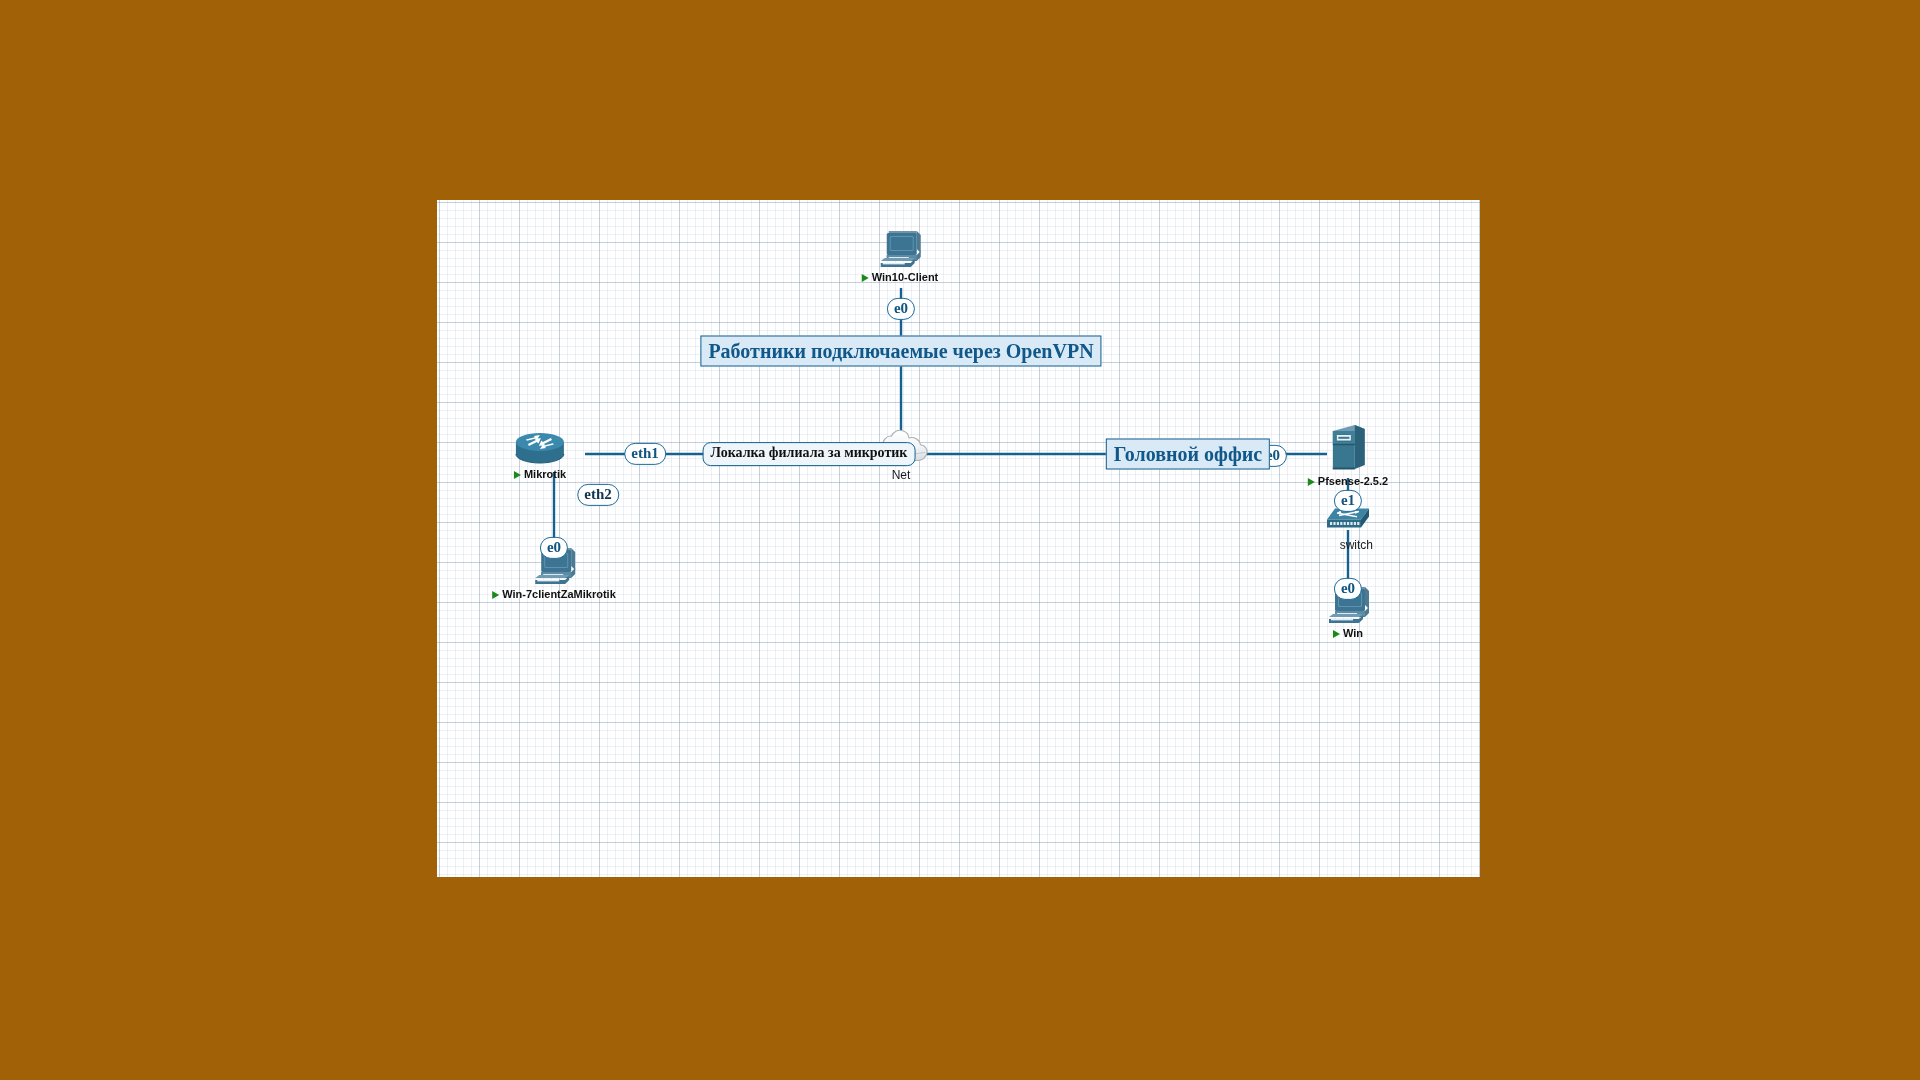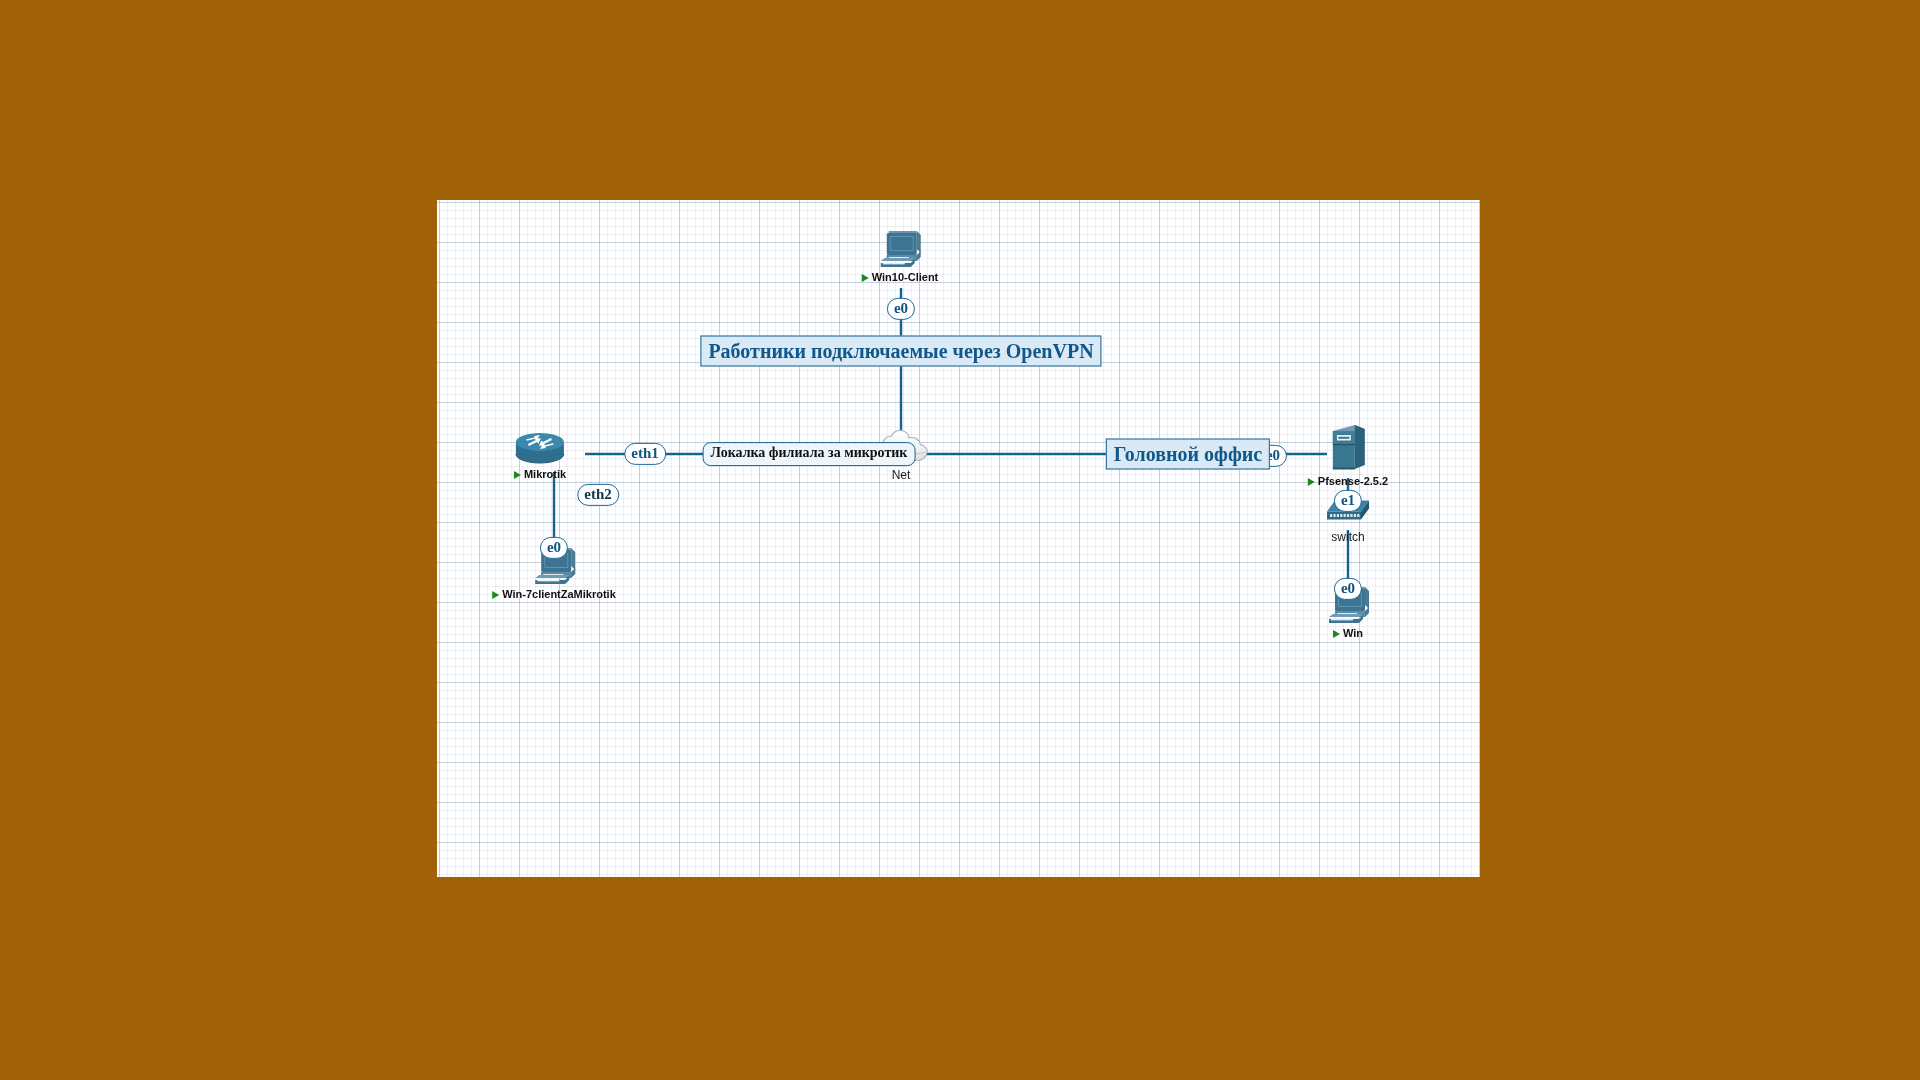--- a/index.html
+++ b/index.html
@@ -238,21 +238,21 @@
           <polygon points="4,34 34,34 38,31 8,31" fill="#6f9cb4"></polygon>
           <rect x="6" y="36" width="22" height="1.4" fill="#e3ecf1"></rect>
         </svg>
       </span>
       <span class="node-label">
         <i class="play-tri"></i>
         <span>Win-7clientZaMikrotik</span>
       </span>
     </div>
 
-    <div class="node" style="left:911px; top:320px;">
+    <div class="node" style="left:911px; top:328px;align-items:flex-end;">
       <span class="node-icon">
         <svg width="50" height="30" viewBox="0 0 50 30" xmlns="http://www.w3.org/2000/svg">
           <polygon points="12,3 46,3 38,14 4,14" fill="#3b84a4"></polygon>
           <polygon points="4,14 38,14 38,22 4,22" fill="#2c6a86"></polygon>
           <polygon points="38,14 46,3 46,11 38,22" fill="#235873"></polygon>
           <g stroke="#ffffff" stroke-width="1.5" fill="none">
             <path d="M16,10 L36,6"></path>
             <polygon points="36,6 31.5,5.2 32.5,8.4" fill="#ffffff" stroke="none"></polygon>
             <path d="M34,11.2 L14,7.4"></path>
             <polygon points="14,7.4 18.5,8.2 17.5,5" fill="#ffffff" stroke="none"></polygon>

